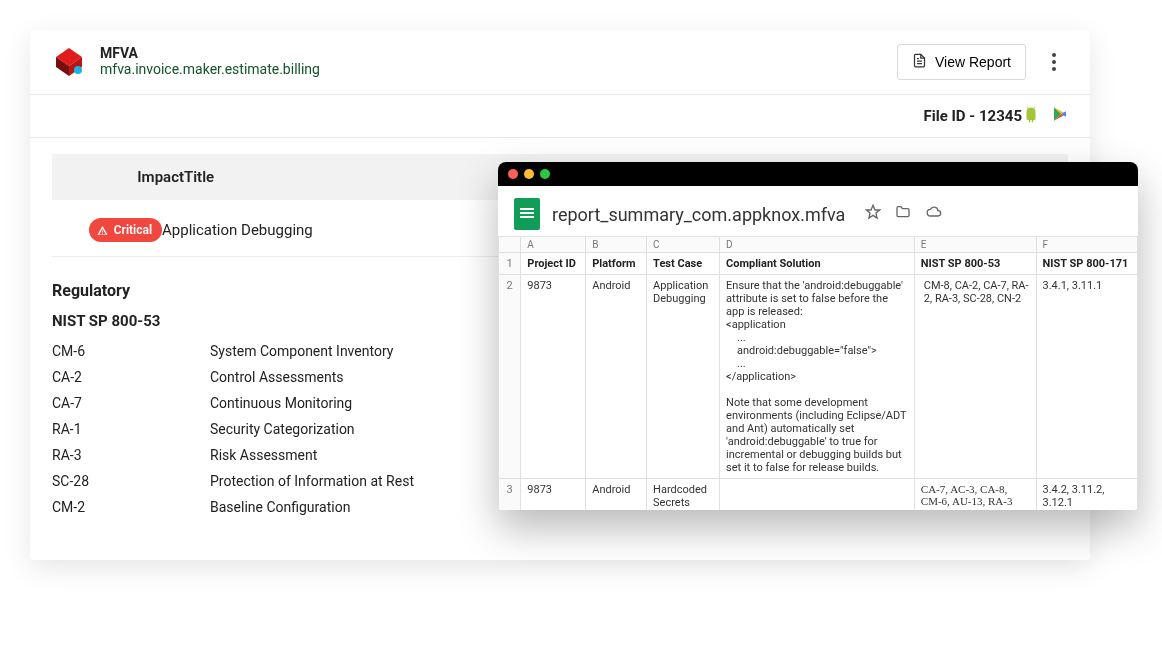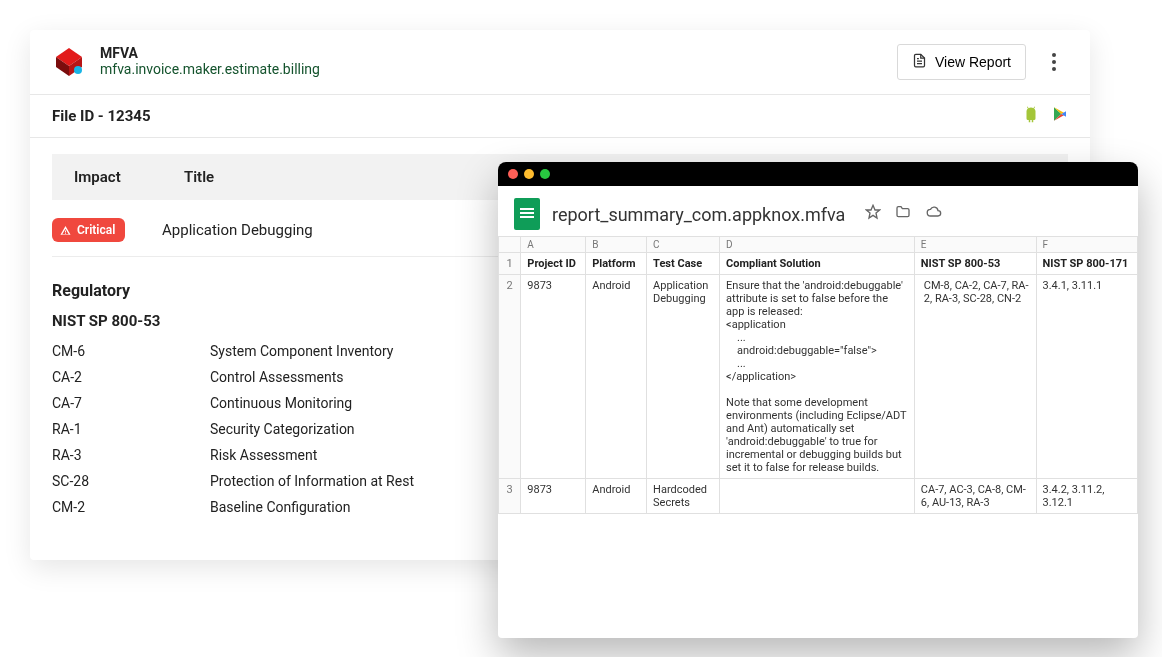--- a/index.html
+++ b/index.html
@@ -70,57 +70,57 @@
     align-items: center;
     justify-content: center;
     gap: 3px;
     cursor: pointer;
   }
   .kebab span { width: 4px; height: 4px; border-radius: 50%; background: #444; }
 
   .fileid-row {
     display: flex;
     align-items: center;
-    justify-content: space-between;
+    justify-content: flex-end;
     padding: 10px 22px;
     border-bottom: 1px solid #e7e7e7;
     font-weight: 700;
     font-size: 15px;
   }
   .fileid-row .right { display:flex; gap:12px; align-items:center; }
 
   .table-head {
     display: flex;
     background: #f2f2f2;
     padding: 14px 22px;
     font-weight: 600;
     font-size: 15px;
     margin: 16px 22px 0 22px;
   }
-  .col-impact { width: 110px; }
+  .col-impact { width: 110px; text-align: right; }
   .col-title  { flex: 1; }
 
   .issue-row {
     display: flex;
     align-items: center;
     padding: 18px 0 14px 0;
     margin: 0 22px;
     border-bottom: 1px solid #ececec;
     font-size: 15px;
   }
   .badge-crit {
     display: inline-flex;
     align-items: center;
     gap: 6px;
     background: #f0483e;
     color: #fff;
     font-size: 12px;
     font-weight: 600;
     padding: 5px 10px 5px 8px;
-    border-radius: 6px;
+    border-radius: 12px;
   }
 
   .regulatory-block {
     padding: 14px 22px 0 22px;
   }
   .regulatory-block h3 {
     margin: 10px 0 8px 0;
     font-size: 16px;
     font-weight: 700;
   }
@@ -136,21 +136,21 @@
   }
   .reg-row .code { width: 158px; }
   .reg-row .desc { flex: 1; }
 
   
   .front-card {
     position: absolute;
     left: 498px;
     top: 162px;
     width: 640px;
-    height: 476px;
+    height: 348px;
     background: #fff;
     border-radius: 8px 8px 4px 4px;
     box-shadow: 0 18px 40px rgba(0,0,0,0.28);
     overflow: hidden;
     display: flex;
     flex-direction: column;
   }
   .titlebar {
     background: #000;
     height: 24px;
@@ -418,19 +418,19 @@
 Note that some development environments (including Eclipse/ADT and Ant) automatically set 'android:debuggable' to true for incremental or debugging builds but set it to false for release builds.</td>
             <td style="white-space: pre-wrap; padding-left: 9px;">CM-8, CA-2, CA-7, RA-2, RA-3, SC-28, CN-2</td>
             <td style="white-space: pre-wrap;">3.4.1, 3.11.1</td>
           </tr>
           <tr>
             <td class="rownum">3</td>
             <td style="white-space: pre-wrap;">9873</td>
             <td style="white-space: pre-wrap;">Android</td>
             <td style="white-space: pre-wrap;">Hardcoded Secrets</td>
             <td style="white-space: pre-wrap;"></td>
-            <td style="white-space: pre-wrap;">CA-7, AC-3, CA-8, CM-6, AU-13, RA-3</td>
+            <td style="white-space: pre-wrap; font-family: Liberation Serif, serif;">CA-7, AC-3, CA-8, CM-6, AU-13, RA-3</td>
             <td style="white-space: pre-wrap;">3.4.2, 3.11.2, 3.12.1</td>
           </tr>
         </tbody>
     </table>
   </div>
 </div>
 
 </body></html>

